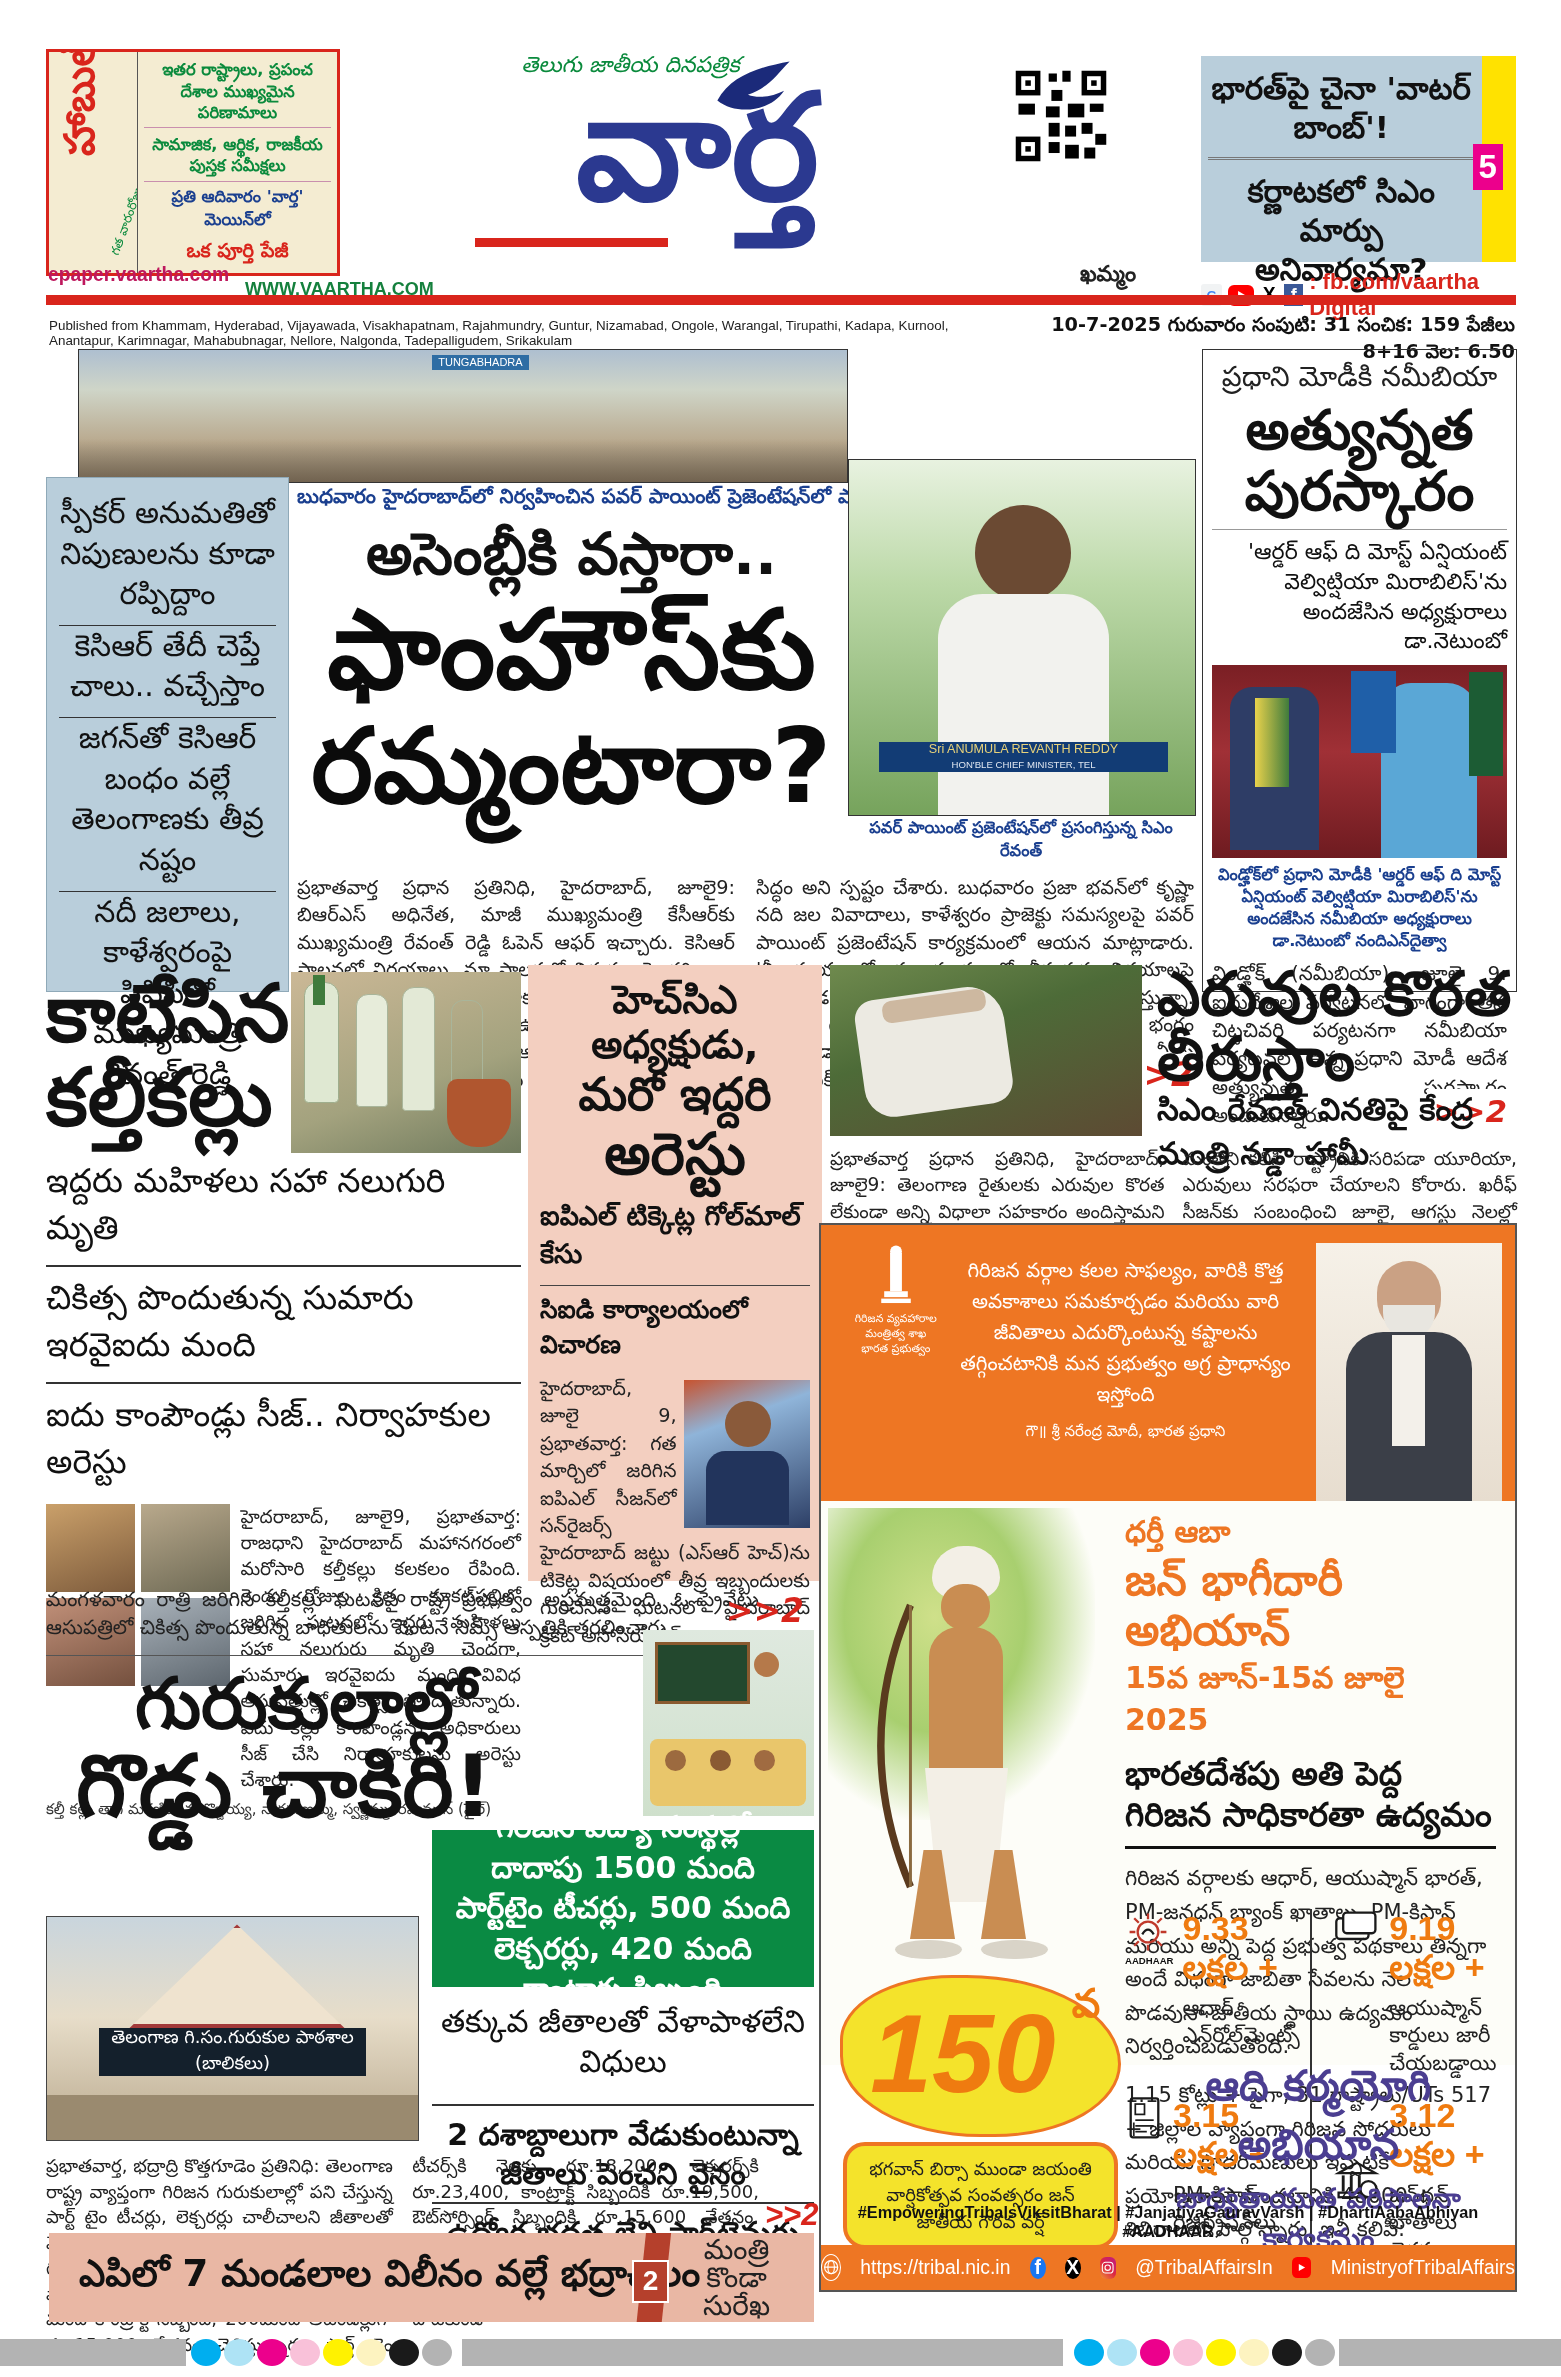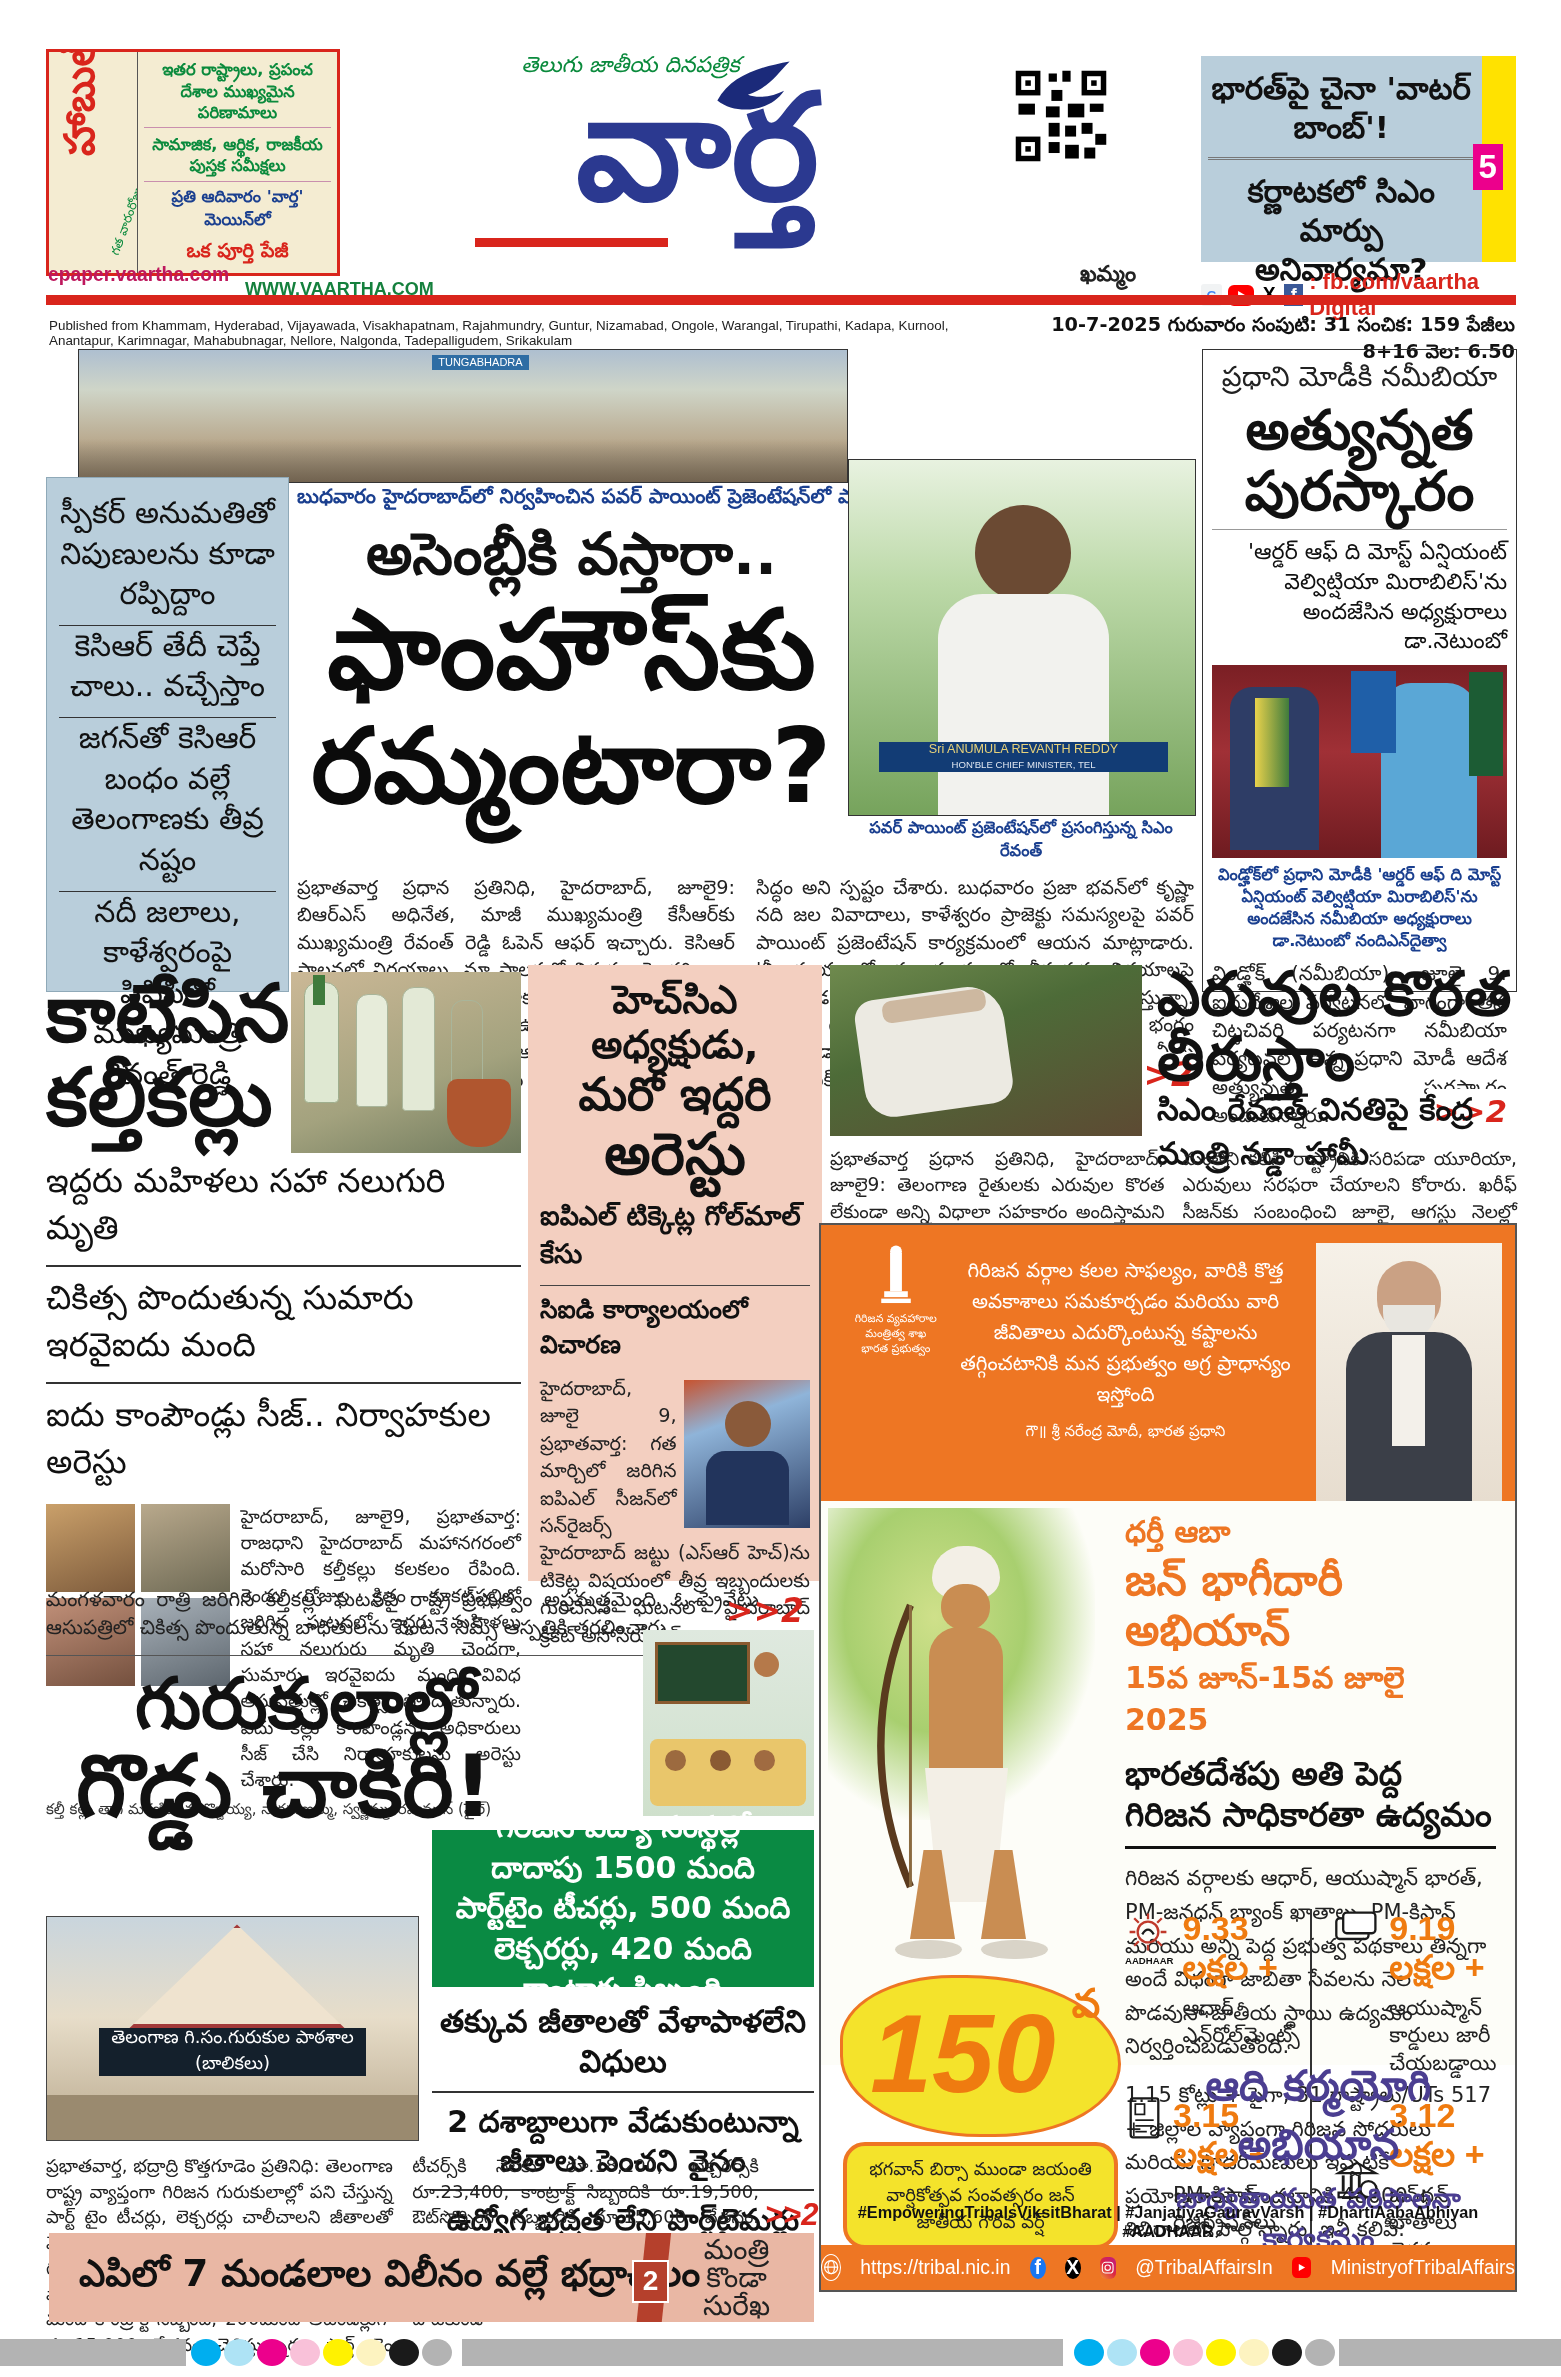--- a/index.html
+++ b/index.html
@@ -231,21 +231,21 @@
 
     <div class="abs" style="left:0;top:331px;width:371px;height:223px;background:linear-gradient(180deg,#c9d5dd 0%,#e7ddc9 45%,#b9a98e 100%);border:1.5px solid #444;overflow:hidden;">
       <div style="position:absolute;left:82px;top:7.4px;width:208px;height:96px;background:#efe3cf;border:4.5px solid #a33a3a;clip-path:polygon(0 100%,50% 0,100% 100%);"></div>
       <div class="tel" style="position:absolute;left:52px;top:111px;width:267px;height:48px;background:#14202c;color:#fff;font-size:18px;display:flex;align-items:center;justify-content:center;text-align:center;">తెలంగాణ గి.సం.గురుకుల పాఠశాల (బాలికలు)</div>
       <div style="position:absolute;left:0px;bottom:0;width:100%;height:45px;background:#9a8a6f;"></div>
     </div>
 
     <div class="abs tel" style="left:386px;top:245px;width:382px;height:157px;background:#0a8a43;color:#fff;font-weight:bold;font-size:30px;line-height:1.35;display:flex;align-items:center;justify-content:center;text-align:center;padding:7.4px 13.4px;box-sizing:border-box;">గిరిజన విద్యా సంస్థల్లో దాదాపు 1500 మంది పార్ట్‌టైం టీచర్లు, 500 మంది లెక్చరర్లు, 420 మంది కాంట్రాక్టు సిబ్బంది</div>
 
     <div class="abs" style="left:386px;top:416px;width:382px;text-align:center;">
-      <div class="tel" style="font-weight:bold;font-size:31px;line-height:1.3;border-bottom:2.2px solid #333;padding-bottom:9px;">తక్కువ జీతాలతో వేళాపాళలేని విధులు</div>
+      <div class="tel" style="font-weight:normal;font-size:31px;line-height:1.3;border-bottom:2.2px solid #333;padding-bottom:22px;">తక్కువ జీతాలతో వేళాపాళలేని విధులు</div>
       <div class="tel" style="margin-top:9px;font-weight:bold;font-size:30px;line-height:1.3;border-bottom:2.2px solid #333;padding-bottom:9px;">2 దశాబ్దాలుగా వేడుకుంటున్నా జీతాలు పెంచని వైనం</div>
       <div class="tel" style="margin-top:9px;font-weight:bold;font-size:30px;line-height:1.3;">ఉద్యోగ భద్రత లేని పార్ట్‌టైమర్లు</div>
     </div>
   </div>
 
   <div class="abs tel bodytxt" style="left:46px;top:2153px;width:713px;font-size:18px;column-count:2;column-gap:19.3px;">ప్రభాతవార్త, భద్రాద్రి కొత్తగూడెం ప్రతినిధి: తెలంగాణ రాష్ట్ర వ్యాప్తంగా గిరిజన గురుకులాల్లో పని చేస్తున్న పార్ట్ టైం టీచర్లు, లెక్చరర్లు చాలీచాలని జీతాలతో వేళాపాళలేని విధులు నిర్వహిస్తున్నారు. గిరిజన గురుకుల విద్యా సంస్థల్లో దాదాపు 1500 మంది పార్ట్ టైం టీచర్లు, 500 మంది లెక్చరర్లు, 420 మంది కాంట్రాక్ట్ సిబ్బంది, 200మంది అటెండర్లుగా రూ.15,000 వేతనం చెల్లిస్తున్నారు. పార్ట్ టైం టీచర్స్‌కి నెలకు రూ.18,200, లెక్చరర్స్‌కి రూ.23,400, కాంట్రాక్ట్ సిబ్బందికి రూ.19,500, ఔట్‌సోర్సింగ్ సిబ్బందికి రూ.15,600 వేతనం. రెగ్యులర్ టీచర్స్ రూ.1 లక్ష నుంచి రూ.2 లక్షల 50 వేల వరకు కూడా వేతనాలు తీసుకుంటున్నప్పటికీ పార్ట్ టైం టీచర్స్, లెక్చరర్స్‌కి నెలకు రూ.25,000 దాటకుండా</div>
   <div class="abs jump" style="left:765px;top:2197px;font-size:31px;">&gt;&gt;2</div>
 
   <div class="abs" style="left:49px;top:2233px;width:765px;height:89px;background:#e9b7a4;overflow:hidden;">
     <div class="tel" style="position:absolute;left:30px;top:19.3px;font-weight:bold;font-size:37px;color:#111;">ఎపిలో 7 మండలాల విలీనం వల్లే భద్రాచలం</div>

